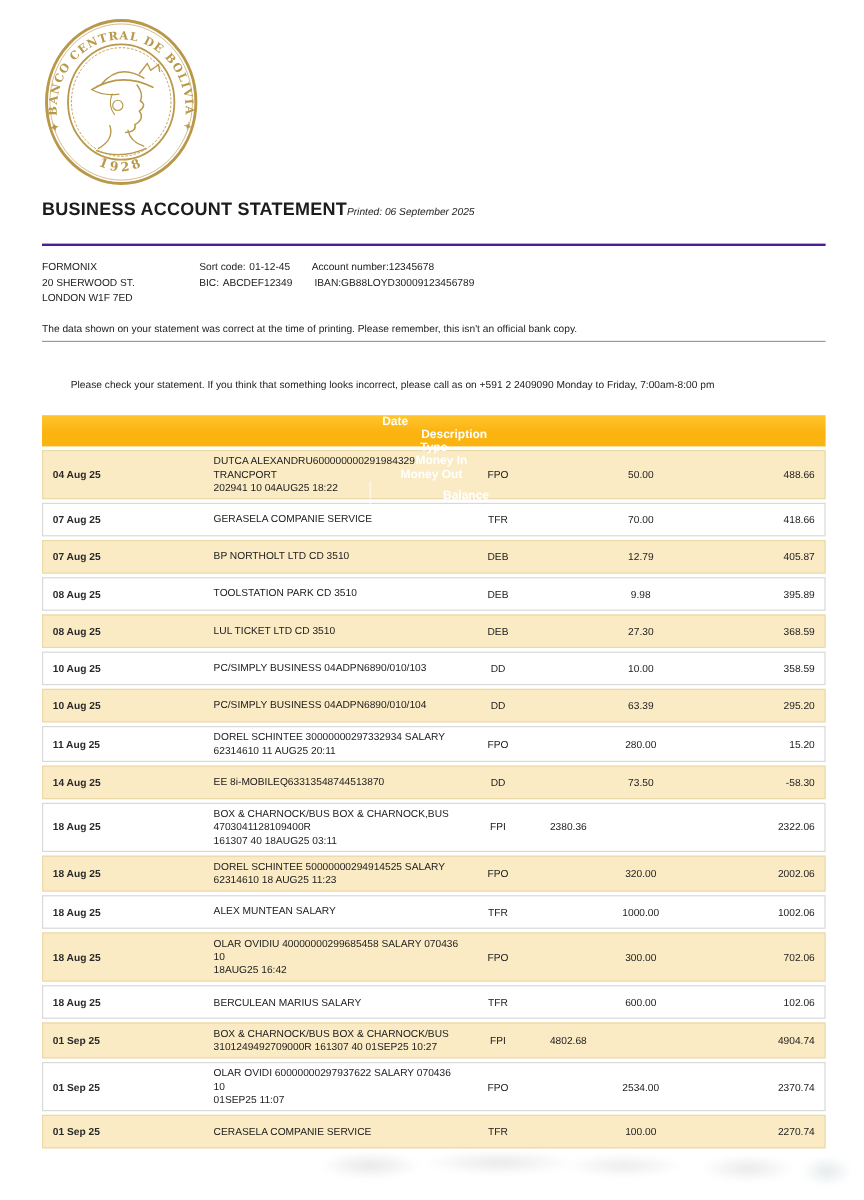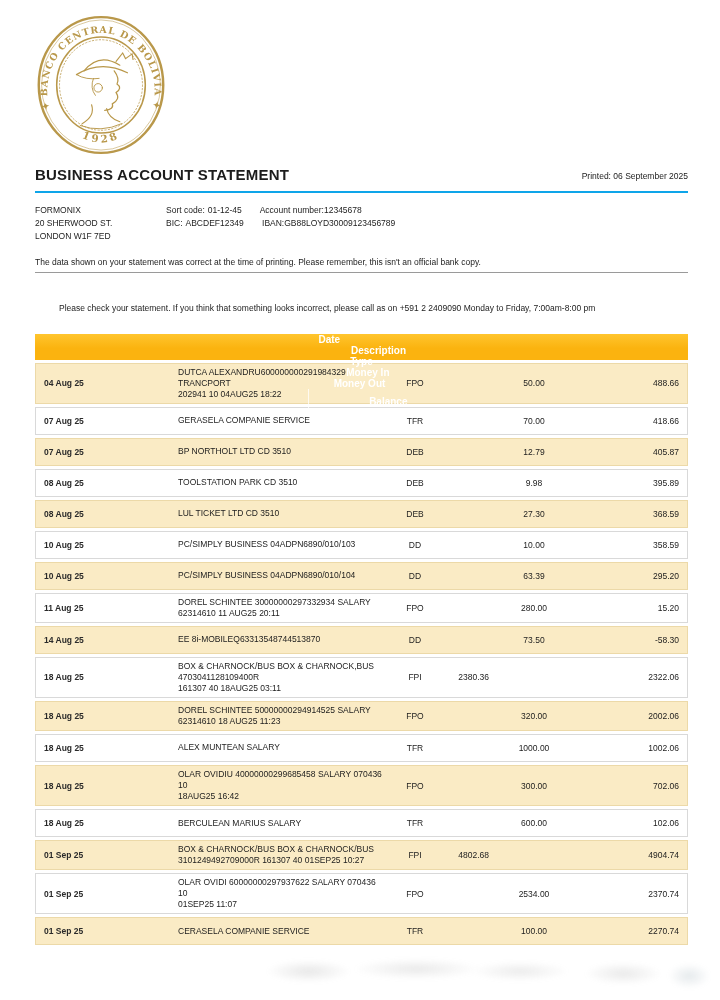--- a/index.html
+++ b/index.html
@@ -12,25 +12,25 @@
     overflow: hidden;
   }
   .page { padding: 12px 32px 0 35px; }
 
   
   .logo-wrap { height: 148px; }
   .seal { display: block; }
 
   
   .title-row {
-    display: flex; justify-content: space-between; align-items: flex-end;
-    border-bottom: 2px solid #0ea5e9; padding-bottom: 8px; margin-top: 6px;
+    display: flex; align-items: flex-end;
+    border-bottom: 2px solid #4c1d95; padding-bottom: 20px; margin-top: 6px;
   }
   .title { font-size: 15px; font-weight: bold; letter-spacing: .2px; }
-  .printed { font-size: 8.5px; color: #222; padding-bottom: 2px; }
+  .printed { font-size: 8.5px; color: #222; padding-bottom: 2px; font-style: italic; }
 
   
   .account { display: flex; margin-top: 11px; font-size: 8.5px; line-height: 1.55; }
   .acct-left { width: 131px; }
   .acct-name { font-weight: normal; }
   .acct-line { white-space: nowrap; }
   .pair { margin-right: 16px; }
   .pair .lbl { margin-right: 3px; }
 
   .notice { font-size: 8.5px; margin-top: 13px; }

